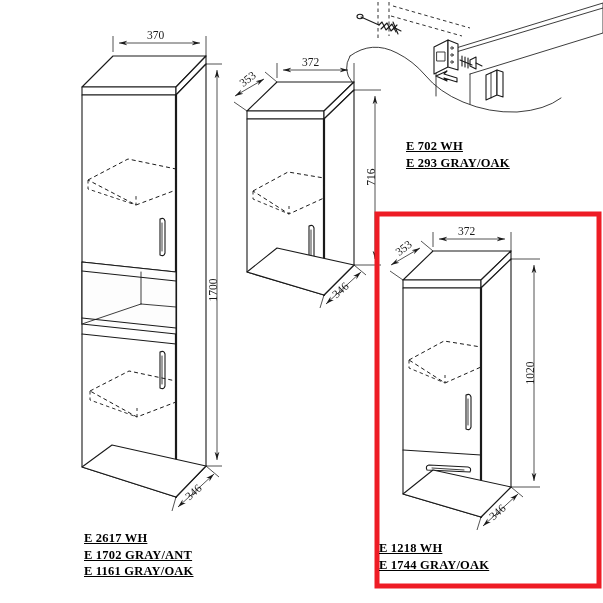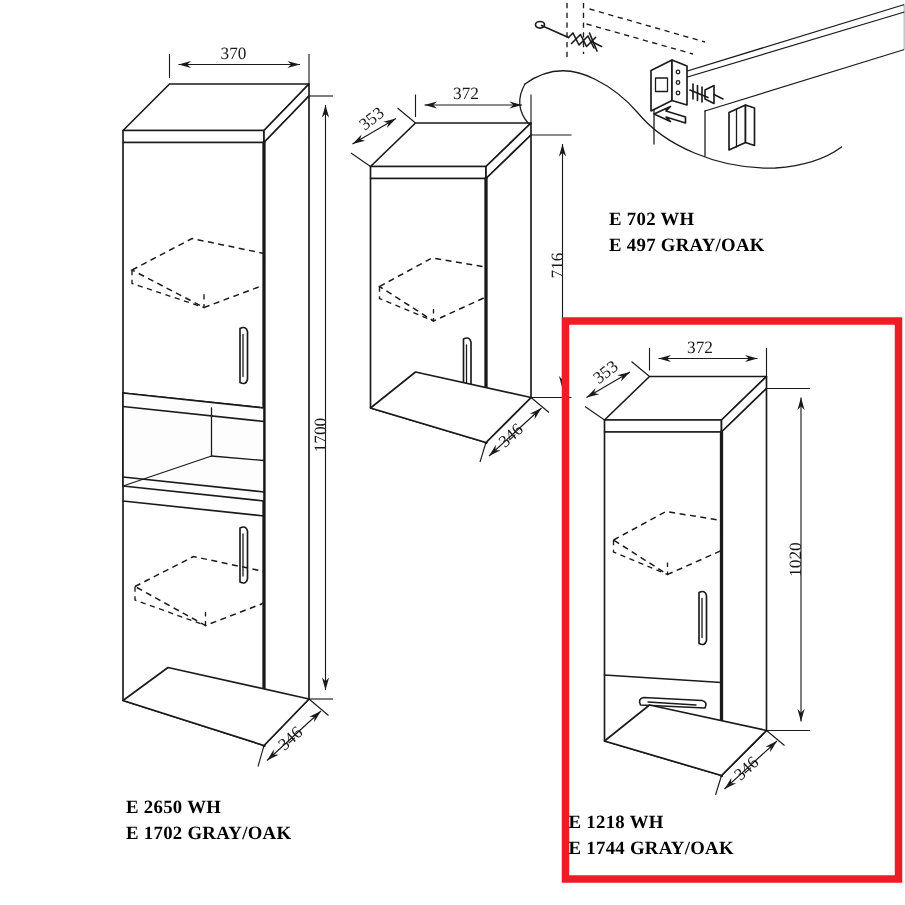--- a/index.html
+++ b/index.html
@@ -27,21 +27,21 @@
   .label-block {
     position: absolute;
     font-family: "Liberation Serif", serif;
     font-weight: bold;
     font-size: 12.5px;
     line-height: 16.5px;
     color: #000000;
     white-space: nowrap;
     letter-spacing: 0.2px;
   }
-  .label-block div { white-space: nowrap; }
+  .label-block div { white-space: nowrap; text-decoration: underline; }
   #label-e1702 { left: 84px;  top: 530px; }
   #label-e702  { left: 406px; top: 138px; }
   #label-e1021 { left: 379px; top: 540px; }
 </style>
 </head>
 <body>
 
 <div id="sheet">
 
   <svg id="drawing" viewBox="0 0 603 603">
@@ -310,27 +310,28 @@
         <polygon class="face" points="486,75 497,70 497,95 486,100"></polygon>
         <polygon class="face" points="497,70 503,72 503,97 497,95"></polygon>
         <line class="lnt" x1="491" y1="73" x2="491" y2="98"></line>
       </g>
     </g>
 
     <rect class="hl" x="377" y="214" width="222" height="372"></rect>
   </svg>
 
   <div class="label-block" id="label-e1702">
-    <div>E 2650 WH</div>
-    <div>E 1702 GRAY/OAK</div>
+    <div>E 2617 WH</div>
+    <div>E 1702 GRAY/ANT</div>
+    <div>E 1161 GRAY/OAK</div>
   </div>
 
   <div class="label-block" id="label-e702">
     <div>E 702 WH</div>
-    <div>E 497 GRAY/OAK</div>
+    <div>E 293 GRAY/OAK</div>
   </div>
 
   <div class="label-block" id="label-e1021">
     <div>E 1218 WH</div>
     <div>E 1744 GRAY/OAK</div>
   </div>
 
 </div>
 
 </body></html>

